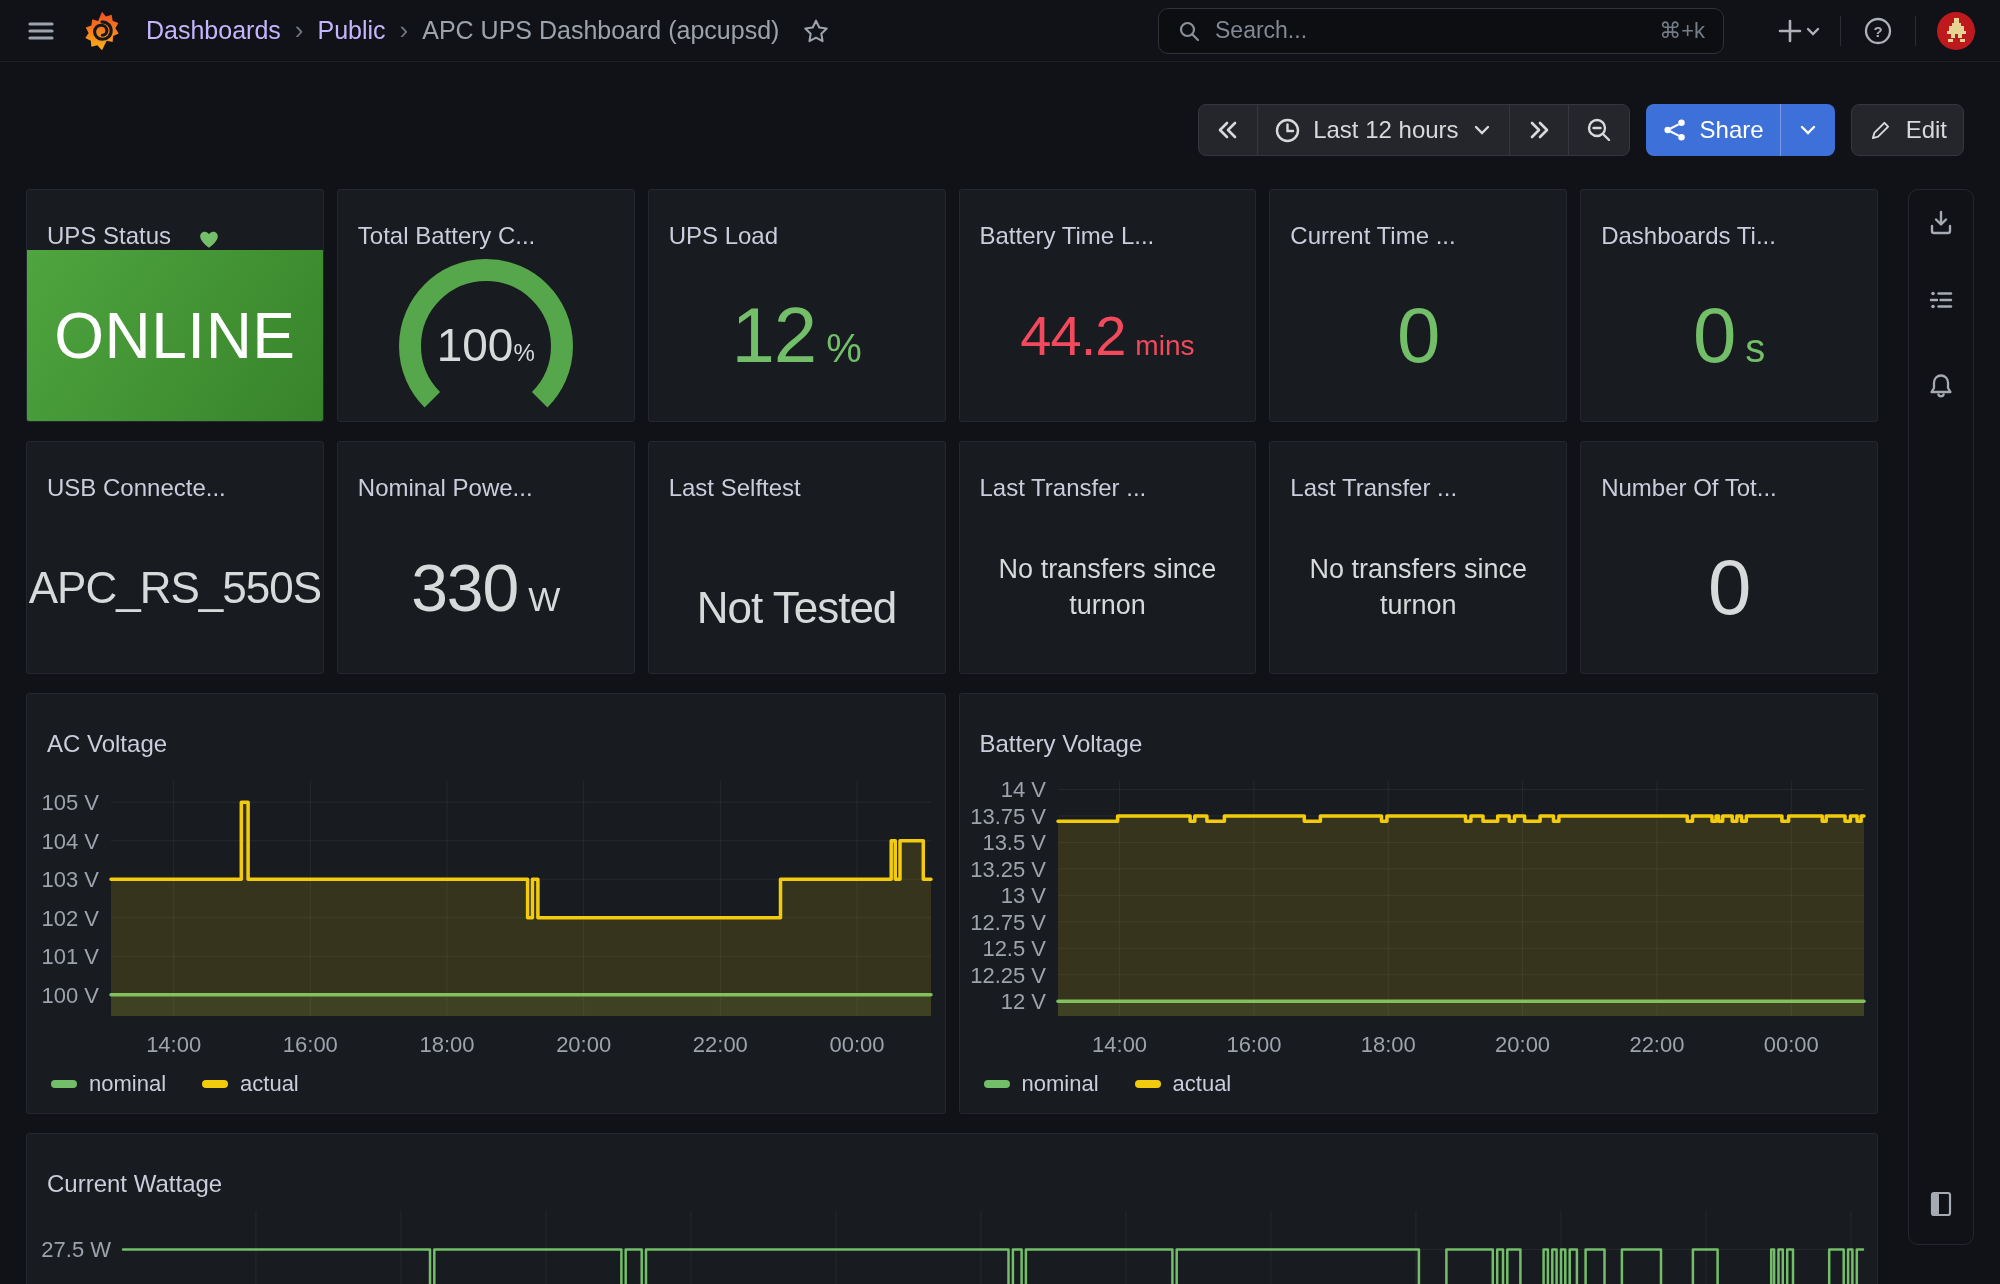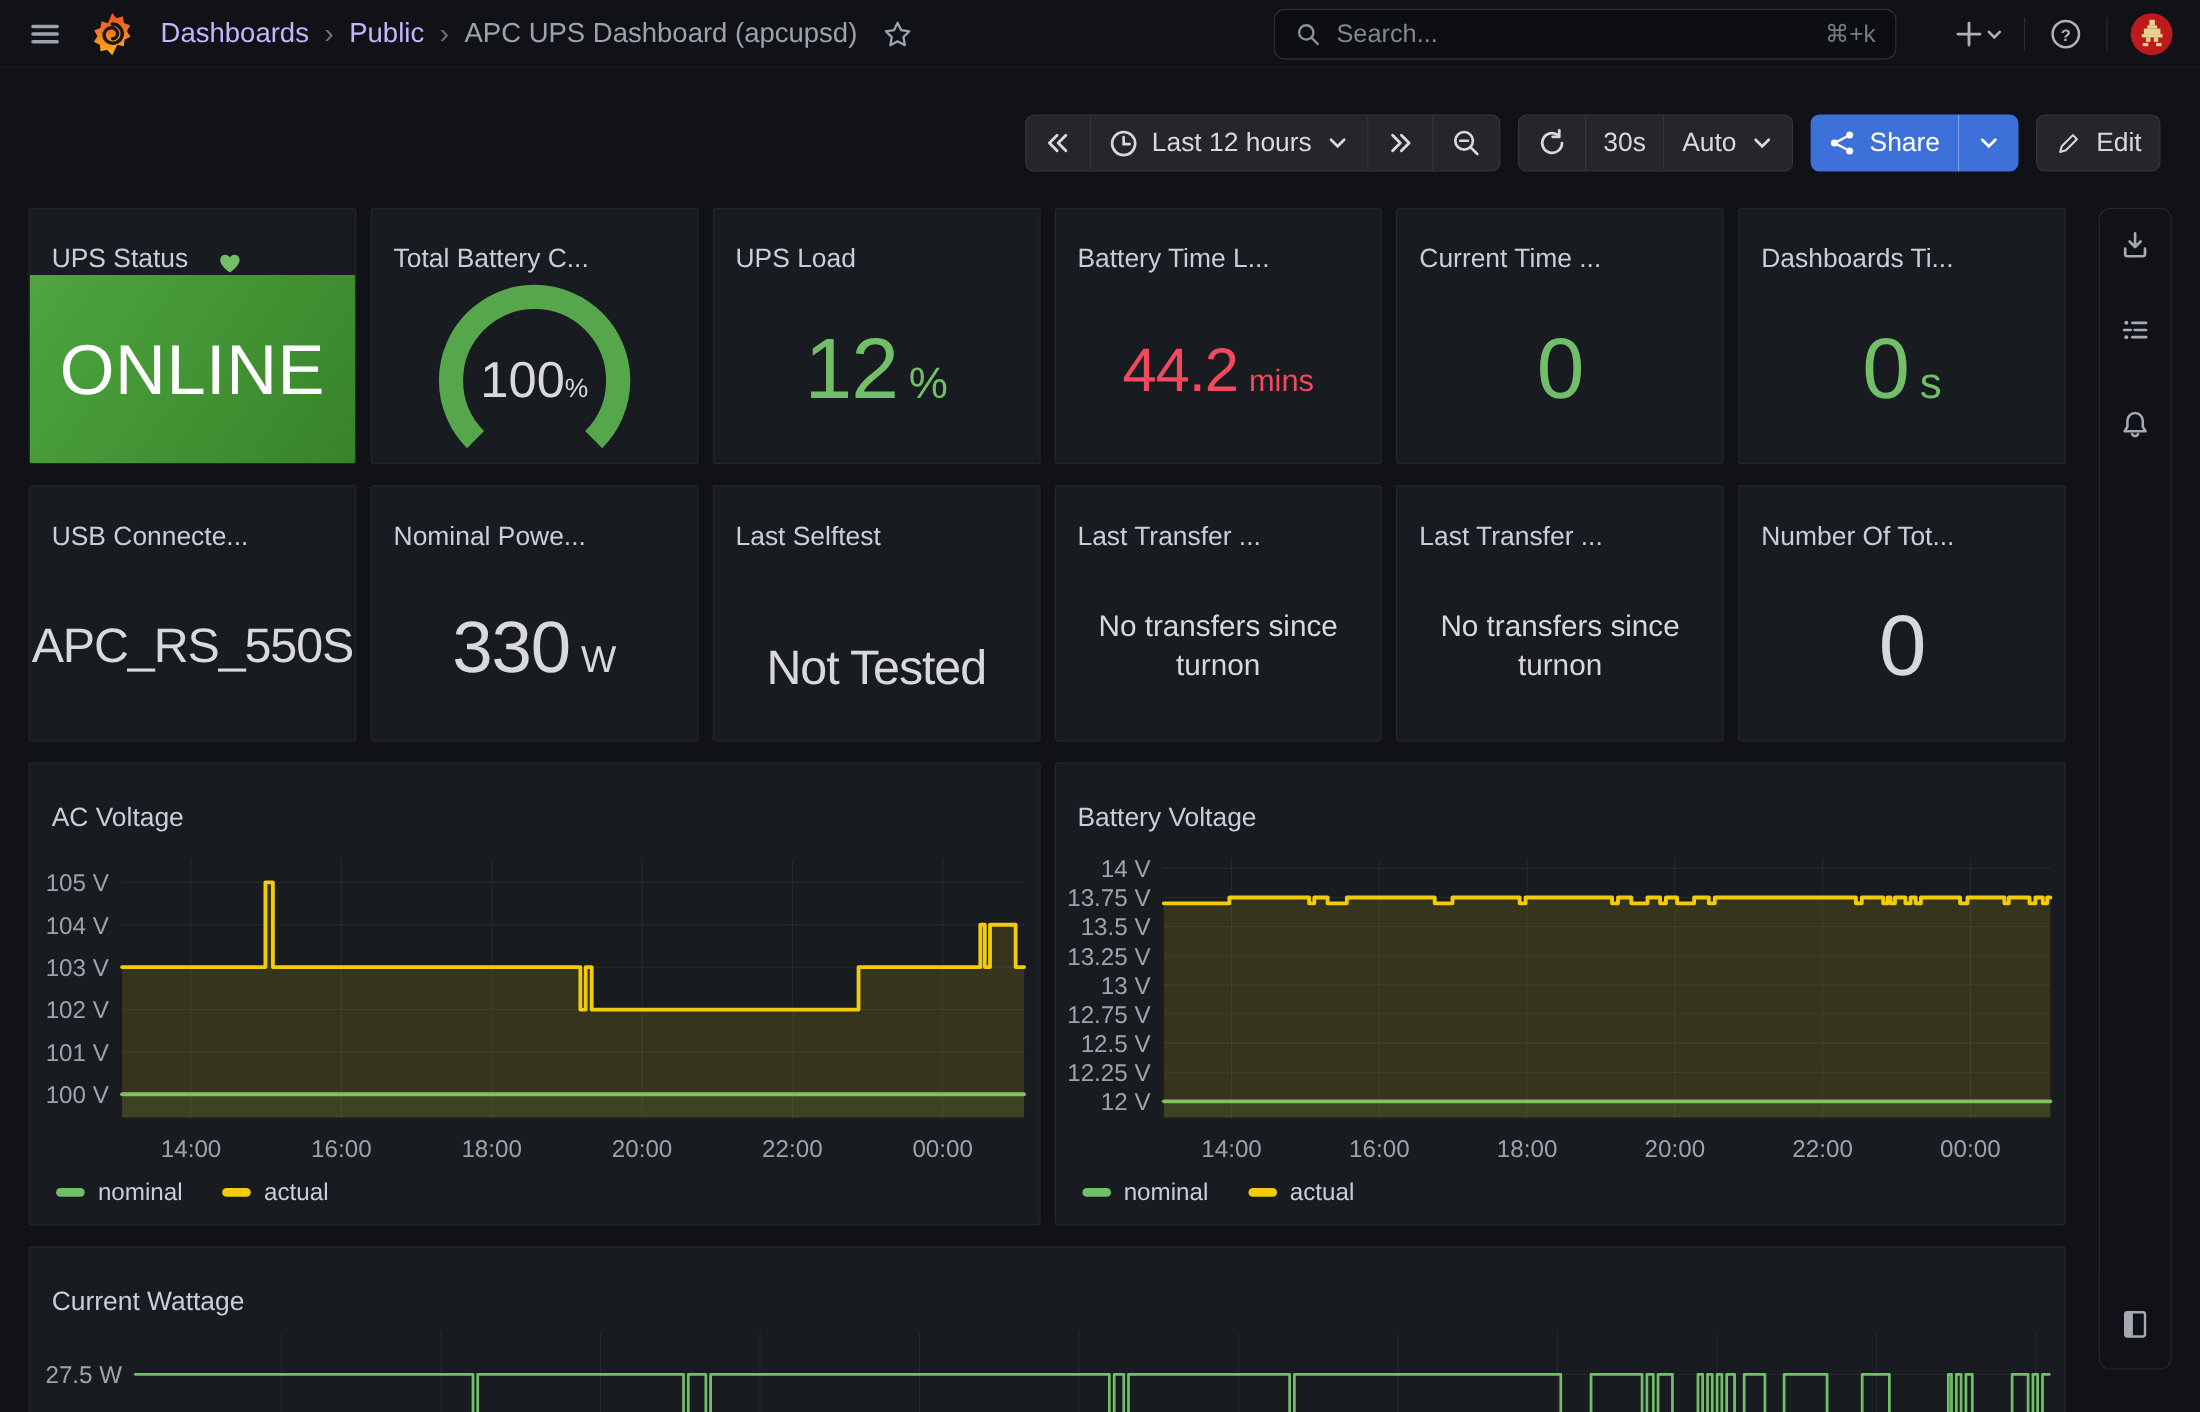--- a/index.html
+++ b/index.html
@@ -194,37 +194,20 @@
       </svg>
     </span>
     <span class="tb-seg">
       <svg width="28" height="28" viewBox="0 0 28 28">
         <circle cx="12" cy="12" r="8" fill="none" stroke="#D8D9DA" stroke-width="2.4"></circle>
         <path d="M8.5 12h7M18 18l6 6" stroke="#D8D9DA" stroke-width="2.4" stroke-linecap="round"></path>
       </svg>
     </span>
   </div>
 
-  <div class="tb">
-    <span class="tb-seg">
-      <svg width="28" height="28" viewBox="0 0 28 28">
-        <path d="M23 14a9 9 0 1 1-3.2-6.9" fill="none" stroke="#D8D9DA" stroke-width="2.5" stroke-linecap="round"></path>
-        <path d="M20.5 2.5v6h-6" fill="none" stroke="#D8D9DA" stroke-width="2.5" stroke-linecap="round" stroke-linejoin="round"></path>
-      </svg>
-    </span>
-    <span class="tb-seg">
-      <span>30s</span>
-    </span>
-    <span class="tb-seg">
-      <span>Auto</span>
-      <svg width="22" height="22" viewBox="0 0 22 22">
-        <path d="M5 8l6 6 6-6" stroke="#D8D9DA" stroke-width="2.4" fill="none" stroke-linecap="round"></path>
-      </svg>
-    </span>
-  </div>
 
   <div class="tb tb-share">
     <span class="tb-seg">
       <svg width="26" height="26" viewBox="0 0 32 32">
         <circle cx="7" cy="16" r="4" fill="#FFFFFF"></circle>
         <circle cx="24" cy="7" r="4" fill="#FFFFFF"></circle>
         <circle cx="24" cy="25" r="4" fill="#FFFFFF"></circle>
         <path d="M10.5 14.2l10-5.2M10.5 17.8l10 5.2" stroke="#FFFFFF" stroke-width="2.6"></path>
       </svg>
       <span>Share</span>

